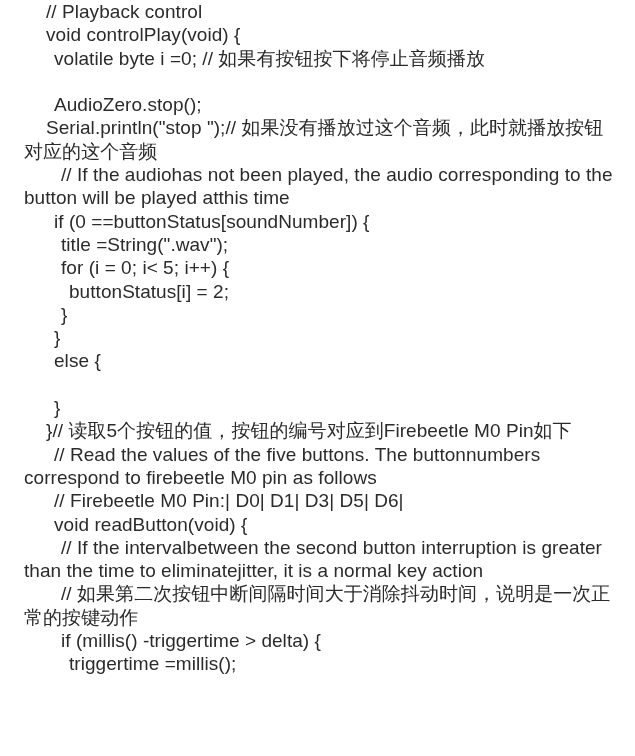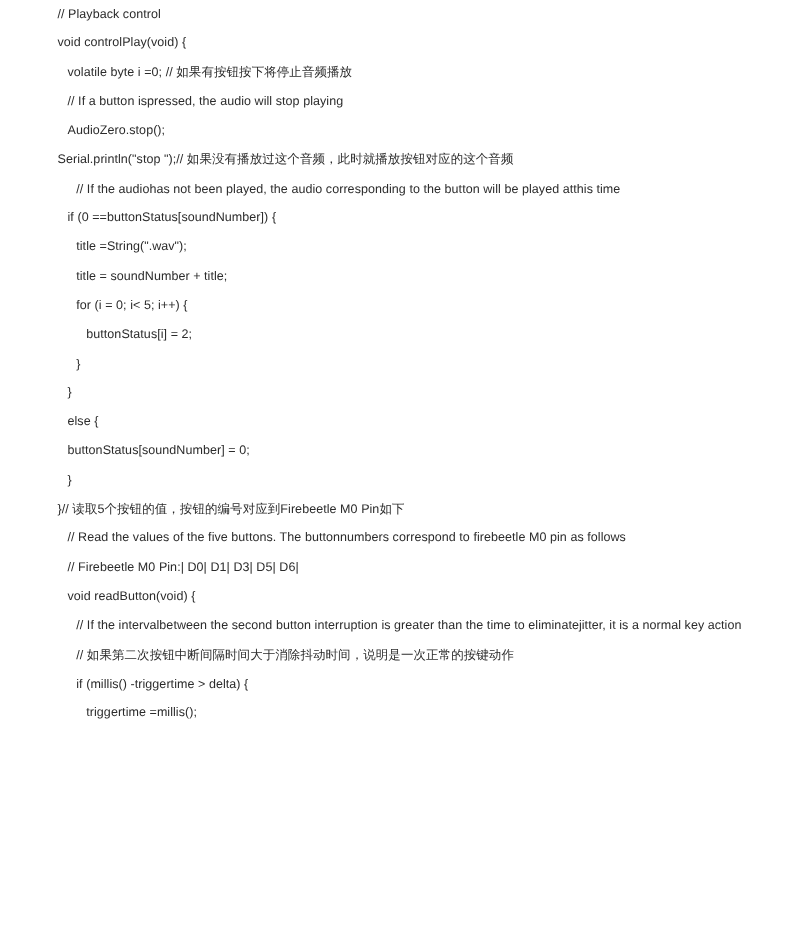--- a/index.html
+++ b/index.html
@@ -12,21 +12,21 @@
     height: 756px;
     overflow: hidden;
     font-family: "Liberation Sans", "DejaVu Sans", sans-serif;
     color: #2b2b2b;
   }
   #code-listing {
     padding: 0;
     margin: 0;
   }
   .code-line {
-    font-size: 10px;
+    font-size: 19px;
     line-height: 23.3px;
     color: #2b2b2b;
     padding: 0 14px 0 24px;
     margin: 0;
     white-space: normal;
     word-wrap: break-word;
     overflow-wrap: break-word;
     text-align: left;
     letter-spacing: 0.05px;
   }
@@ -40,33 +40,32 @@
   .i4  { width: 37px; }
   .i5  { width: 45px; }
 </style>
 </head>
 <body>
 
 <div id="code-listing">
     <div class="code-line"><span class="ind i2"></span><span>// Playback control</span></div>
     <div class="code-line"><span class="ind i2"></span><span>void controlPlay(void) {</span></div>
     <div class="code-line"><span class="ind i3"></span><span>volatile byte i =0;  // 如果有按钮按下将停止音频播放</span></div>
-    <div class="code-line"><span class="ind i3"></span><span>// If a button ispressed, the audio will stop playing</span></div>
+    <div class="code-line"><span class="ind i3"></span></div>
     <div class="code-line"><span class="ind i3"></span><span>AudioZero.stop();</span></div>
     <div class="code-line"><span class="ind i2"></span><span>Serial.println("stop ");// 如果没有播放过这个音频，此时就播放按钮对应的这个音频</span></div>
     <div class="code-line"><span class="ind i4"></span><span>// If the audiohas not been played, the audio corresponding to the button will be played atthis time</span></div>
     <div class="code-line"><span class="ind i3"></span><span>if (0 ==buttonStatus[soundNumber]) {</span></div>
     <div class="code-line"><span class="ind i4"></span><span>title =String(".wav");</span></div>
-    <div class="code-line"><span class="ind i4"></span><span>title =  soundNumber + title;</span></div>
     <div class="code-line"><span class="ind i4"></span><span>for (i = 0; i&lt; 5; i++) {</span></div>
     <div class="code-line"><span class="ind i5"></span><span>buttonStatus[i] = 2;</span></div>
     <div class="code-line"><span class="ind i4"></span><span>}</span></div>
     <div class="code-line"><span class="ind i3"></span><span>}</span></div>
     <div class="code-line"><span class="ind i3"></span><span>else {</span></div>
-    <div class="code-line"><span class="ind i3"></span><span>buttonStatus[soundNumber] = 0;</span></div>
+    <div class="code-line"><span class="ind i3"></span></div>
     <div class="code-line"><span class="ind i3"></span><span>}</span></div>
     <div class="code-line"><span class="ind i2"></span><span>}// 读取5个按钮的值，按钮的编号对应到Firebeetle M0 Pin如下</span></div>
     <div class="code-line"><span class="ind i3"></span><span>// Read the values of the five buttons. The buttonnumbers correspond to firebeetle M0 pin as follows</span></div>
     <div class="code-line"><span class="ind i3"></span><span>// Firebeetle M0   Pin:| D0| D1| D3| D5| D6|</span></div>
     <div class="code-line"><span class="ind i3"></span><span>void readButton(void) {</span></div>
     <div class="code-line"><span class="ind i4"></span><span>// If the intervalbetween the second button interruption is greater than the time to eliminatejitter, it is a normal key action</span></div>
     <div class="code-line"><span class="ind i4"></span><span>// 如果第二次按钮中断间隔时间大于消除抖动时间，说明是一次正常的按键动作</span></div>
     <div class="code-line"><span class="ind i4"></span><span>if (millis() -triggertime &gt; delta) {</span></div>
     <div class="code-line"><span class="ind i5"></span><span>triggertime =millis();</span></div>
     <div class="code-line"><span class="ind i5"></span></div>

